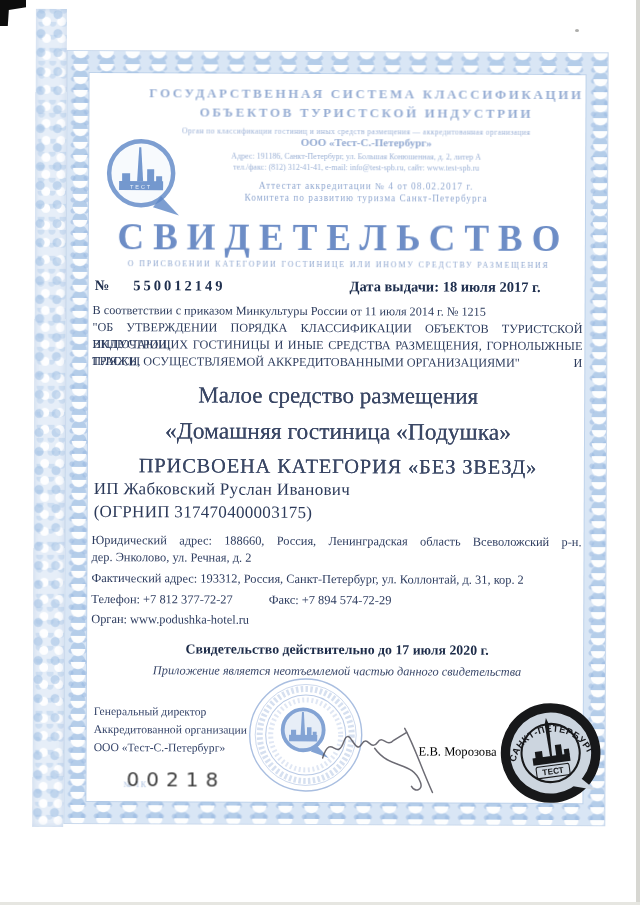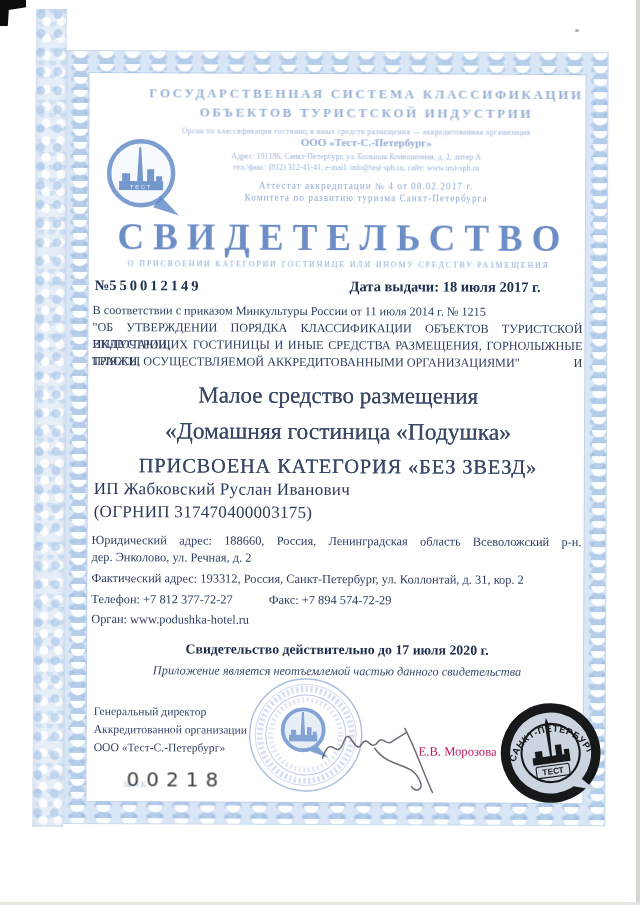--- a/index.html
+++ b/index.html
@@ -59,21 +59,21 @@
   .hdr-att1{top:181px;} .hdr-att2{top:193px;}
   
   .main-title{left:88px;top:216px;width:500px;text-align:center;
     font-size:37px;font-weight:700;color:#6d8dc6;
     letter-spacing:9px;padding-left:9px;box-sizing:border-box;filter:blur(.2px);}
   .main-sub{left:88px;top:260px;width:500px;text-align:center;
     font-size:7.8px;color:#8ea6cf;letter-spacing:1.9px;filter:blur(.5px);}
   
   .num-row{left:94px;top:278px;width:446px;display:flex;justify-content:space-between;
     font-size:14.5px;font-weight:700;color:#20304f;}
-  .num-row .digits{letter-spacing:3px;margin-left:0;}
+  .num-row .digits{letter-spacing:3px;margin-left:24px;}
   
   .basis{left:92px;width:490px;font-size:12.2px;color:#2e3d5e;line-height:17px;}
   .b1{top:303px;} .b2{top:320px;text-align:justify;text-align-last:justify;}
   .b3{top:337px;text-align:justify;text-align-last:justify;} .b4{top:354px;}
   
   .subj{left:88px;width:500px;text-align:center;color:#3a4765;
     text-shadow:0 0 .5px #3a4765;}
   .s1{top:383px;font-size:23px;} .s2{top:418px;font-size:23.5px;}
   .s3{top:455px;font-size:20.5px;letter-spacing:.8px;}
   
@@ -87,21 +87,21 @@
   .c-phone{top:593px;display:flex;gap:36px;}
   .c-mail{top:613px;display:flex;gap:30px;}
   
   .valid{left:88px;top:642px;width:500px;text-align:center;
     font-size:13.8px;font-weight:700;color:#1c2b48;}
   .valid-note{left:88px;top:664px;width:500px;text-align:center;
     font-size:12.3px;font-style:italic;color:#3a486a;}
   
   .role{left:95px;width:230px;font-size:11.6px;color:#36456a;}
   .r1{top:706px;} .r2{top:724px;} .r3{top:742px;}
-  .signer{left:420px;top:744px;font-size:12.6px;color:#be185d;}
+  .signer{left:420px;top:744px;font-size:12.6px;color:#000000;}
   .form-prefix{left:97px;top:781px;font-size:8px;color:#a9bedd;letter-spacing:1.2px;filter:blur(.4px);margin-left:28px;}
   .form-number{left:128px;top:768px;font-size:20px;color:#404040;
     letter-spacing:7px;font-family:"DejaVu Sans", sans-serif;filter:blur(.2px);}
   svg text{font-family:"Liberation Sans", sans-serif;}
 </style>
 </head>
 <body>
 
 <div class="abs corner-black"></div>
 <div class="abs top-black-strip"></div>

